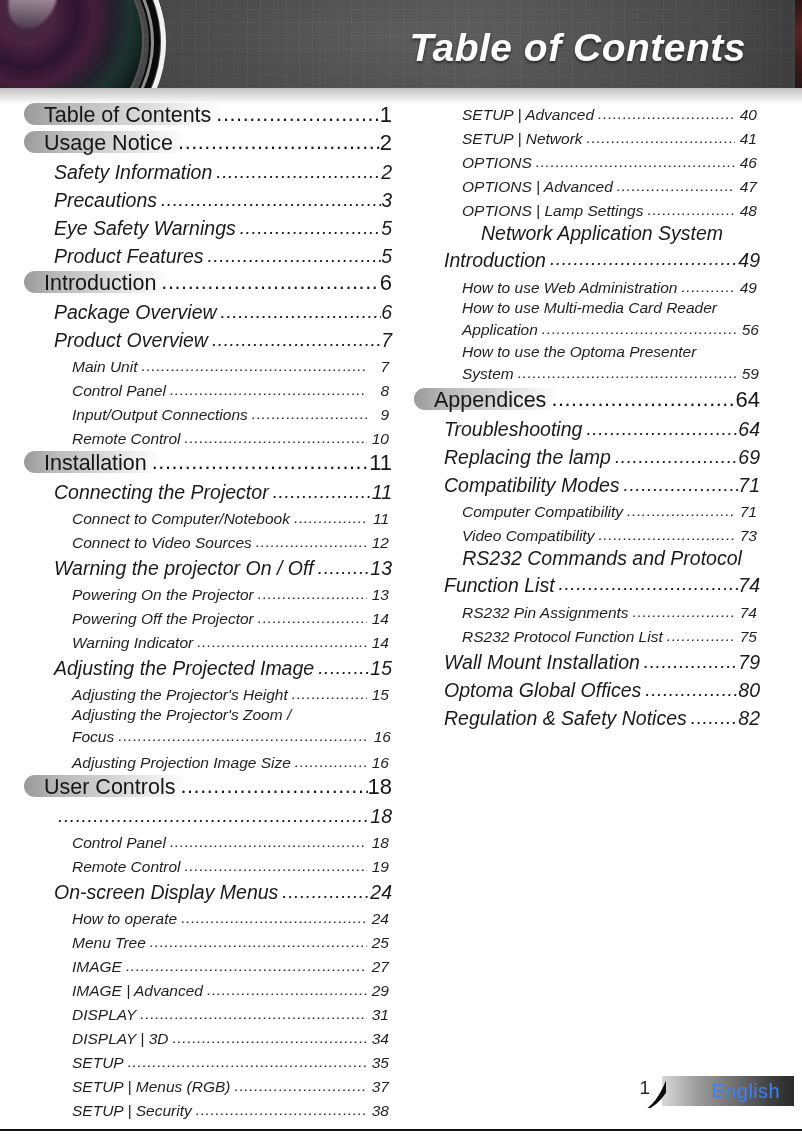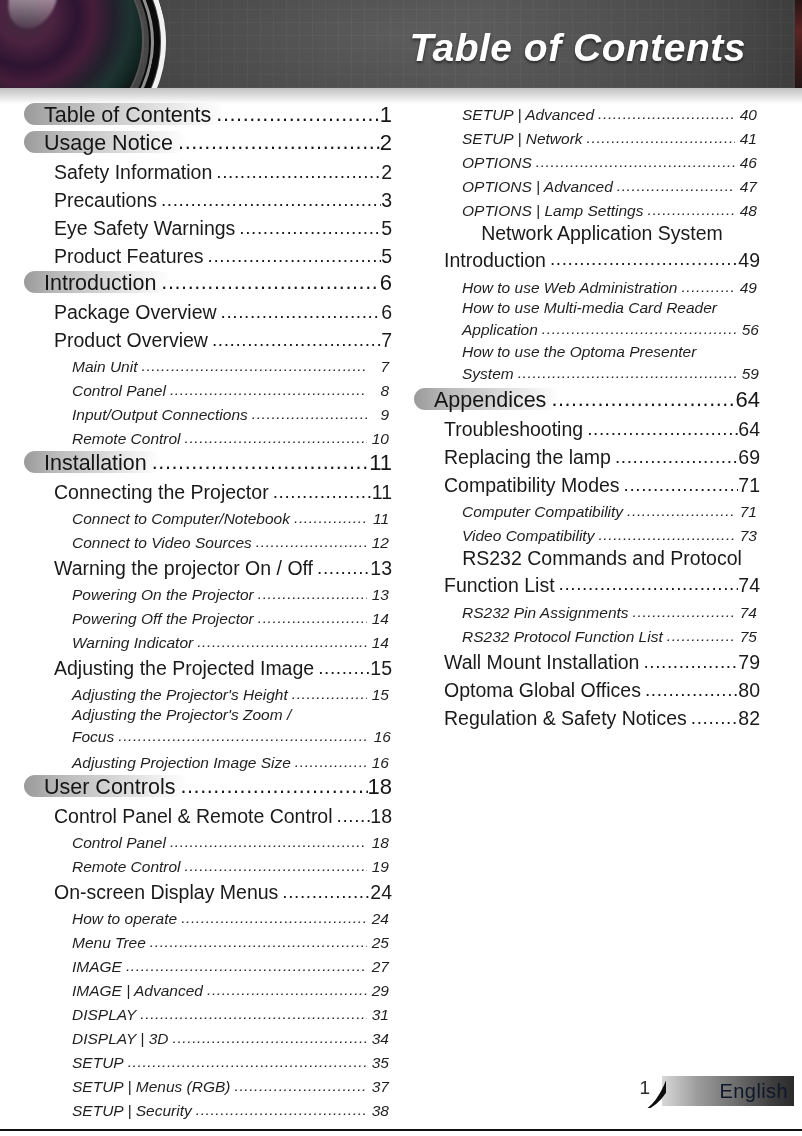--- a/index.html
+++ b/index.html
@@ -187,20 +187,21 @@
     border-radius: 11px;
     background: linear-gradient(90deg, #9a9a9a 0%, #b9b9b9 22%, #d6d6d6 55%, #f0f0f0 82%, #ffffff 100%);
     z-index: 1;
   }
 
   
   .lvl2 {
     height: 28px;
     margin-left: 32px;
     font-size: 19.5px;
+    font-style: italic;
     color: #1a1a1a;
   }
   .lvl2 .leader { font-size: 19px; padding: 0 1px 1px 4px; }
   .lvl2 .page { font-size: 19.5px; }
 
   
   .lvl2.two {
     display: block;
     height: auto;
     margin-left: 32px;
@@ -249,24 +250,24 @@
   .footer-bar {
     position: absolute;
     right: 8px;
     top: 8px;
     width: 132px;
     height: 30px;
     background: linear-gradient(90deg, #d8d8d8 0%, #9e9e9e 26%, #6a6a6a 58%, #3d3d3d 84%, #2a2a2a 100%);
   }
   .footer-lang {
     position: absolute;
-    right: 14px;
+    right: 22px;
     top: 12px;
     font-size: 20px;
-    color: #0f172a;
+    color: #3b82f6;
     font-weight: normal;
     letter-spacing: .4px;
   }
   .footer-swoosh {
     position: absolute;
     right: 136px;
     top: 6px;
     width: 26px;
     height: 34px;
     overflow: hidden;
@@ -448,21 +449,20 @@
         <span class="leader"></span>
         <span class="page">16</span>
       </div>
       <div class="row lvl1">
         <span class="pill" style="width: 165px;"></span>
         <span class="label">User Controls</span>
         <span class="leader"></span>
         <span class="page">18</span>
       </div>
       <div class="row lvl2">
-        <span class="label">Control Panel &amp; Remote Control</span>
         <span class="leader"></span>
         <span class="page">18</span>
       </div>
       <div class="row lvl3">
         <span class="label">Control Panel</span>
         <span class="leader"></span>
         <span class="page">18</span>
       </div>
       <div class="row lvl3">
         <span class="label">Remote Control</span>

